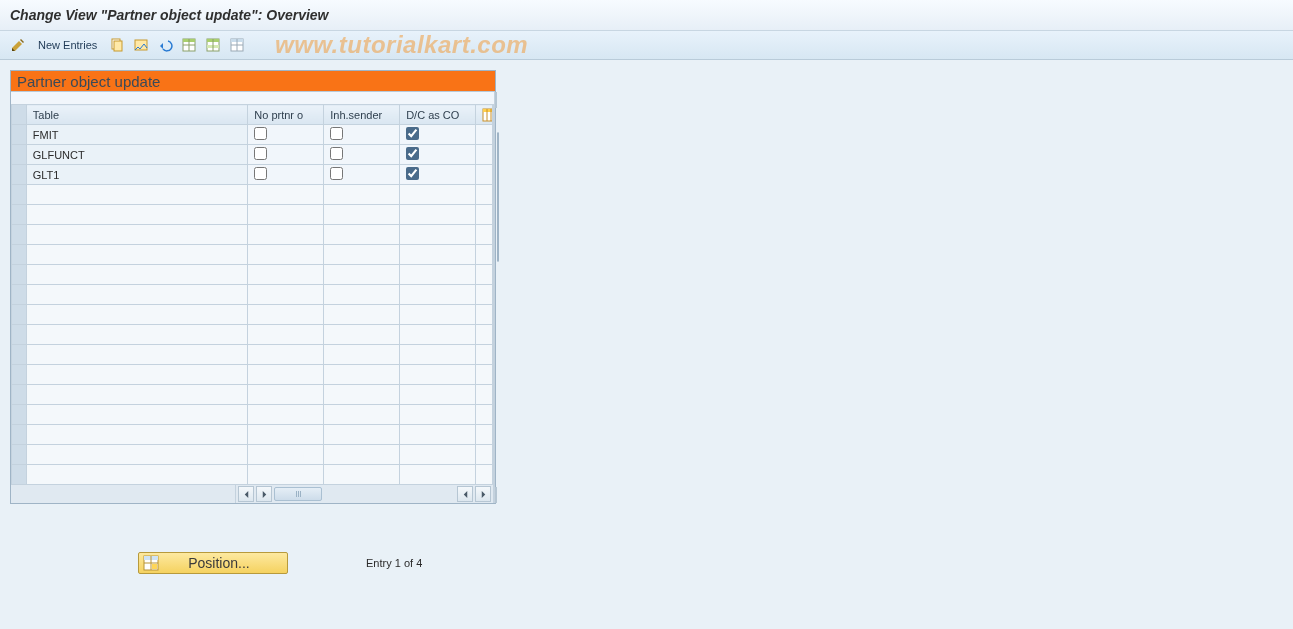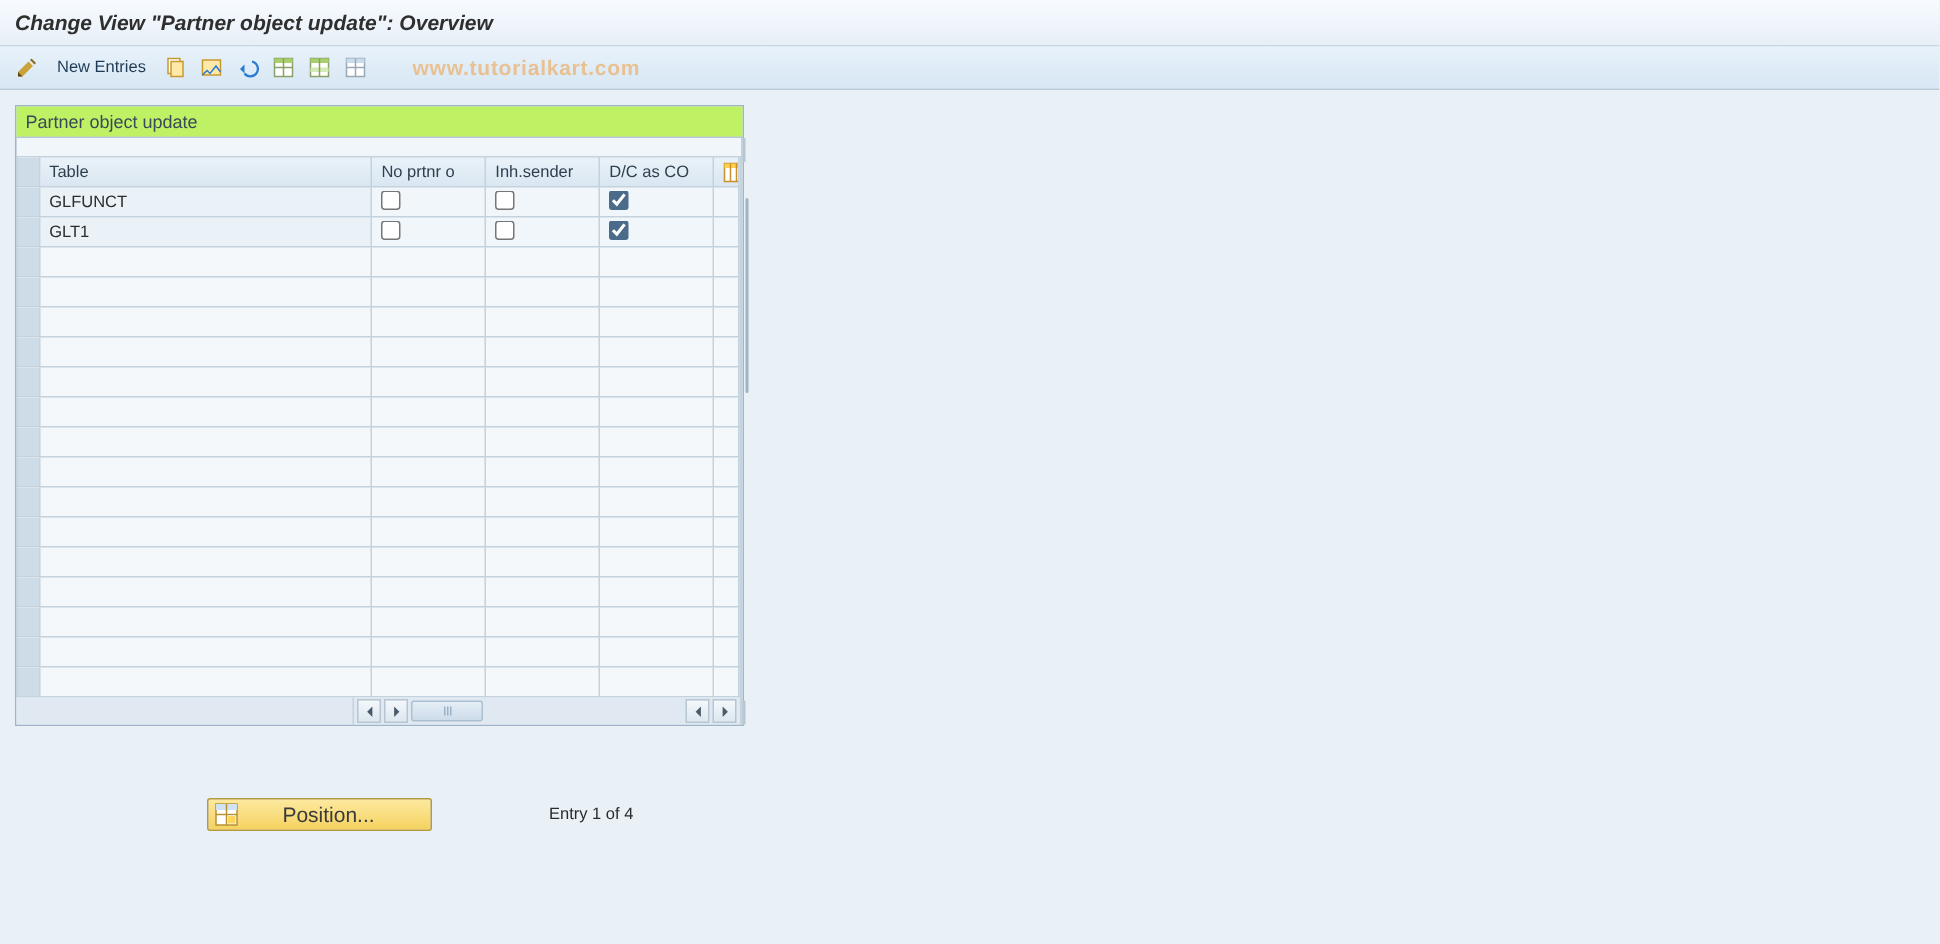--- a/index.html
+++ b/index.html
@@ -62,46 +62,47 @@
     color: #1f3a56;
   }
 
   .watermark {
     position: absolute;
     left: 275px;
     top: 0;
     height: 28px;
     display: flex;
     align-items: center;
-    font-size: 14px;
+    font-size: 24px;
     font-weight: bold;
     letter-spacing: 0.5px;
     color: rgba(241,157,62,0.55);
     pointer-events: none;
     user-select: none;
+    font-style: italic;
   }
 
   
   .work-area {
     padding: 10px 10px 0 10px;
   }
 
   .panel {
     width: 484px;
     border: 1px solid #9fb4c6;
     background: #f1f6fb;
   }
   .panel-title {
     height: 20px;
     padding: 0 6px;
     display: flex;
     align-items: center;
-    background: #bef264;
+    background: #f97316;
     border-bottom: 1px solid #b7c9d8;
-    font-size: 12px;
+    font-size: 15px;
     color: #3a4a58;
   }
   .panel-body {
     display: flex;
   }
   .grid-wrap {
     flex: 1 1 auto;
     border-right: 1px solid #c4d2de;
     margin-top: 12px;
   }
@@ -358,20 +359,28 @@
                 <svg viewBox="0 0 14 14">
                   <rect x="1" y="1" width="12" height="12" fill="#fff" stroke="#c8902a"></rect>
                   <rect x="1" y="1" width="12" height="3" fill="#ffcf4d"></rect>
                   <line x1="5" y1="1" x2="5" y2="13" stroke="#c8902a"></line>
                   <line x1="9" y1="1" x2="9" y2="13" stroke="#c8902a"></line>
                 </svg>
               </th>
             </tr>
           </thead>
           <tbody>
+              <tr>
+                <td class="rowsel"></td>
+                <td class="table-cell">FMIT</td>
+                <td class="chk"><input type="checkbox" class="cell-check" style=""></td>
+                <td class="chk"><input type="checkbox" class="cell-check" style=""></td>
+                <td class="chk"><input type="checkbox" class="cell-check" checked="" style=""></td>
+                <td></td>
+              </tr>
               <tr>
                 <td class="rowsel"></td>
                 <td class="table-cell">GLFUNCT</td>
                 <td class="chk"><input type="checkbox" class="cell-check" style=""></td>
                 <td class="chk"><input type="checkbox" class="cell-check" style=""></td>
                 <td class="chk"><input type="checkbox" class="cell-check" checked="" style=""></td>
                 <td></td>
               </tr>
               <tr>
                 <td class="rowsel"></td>

